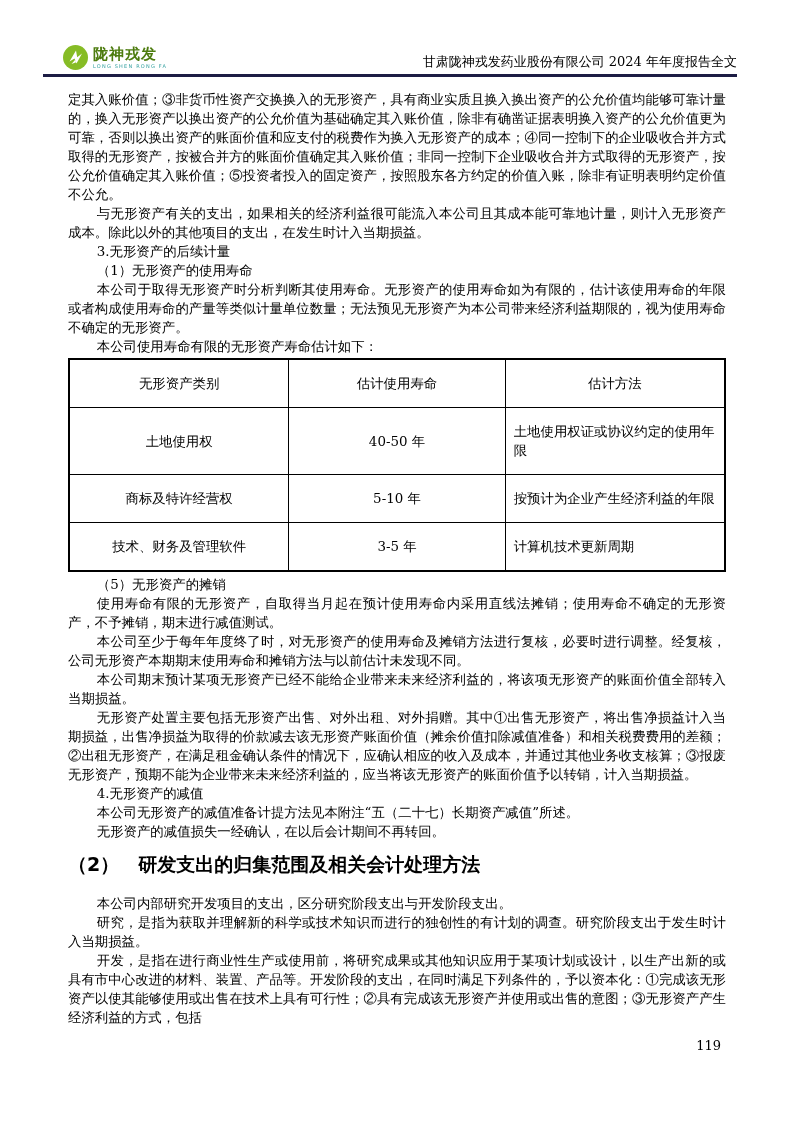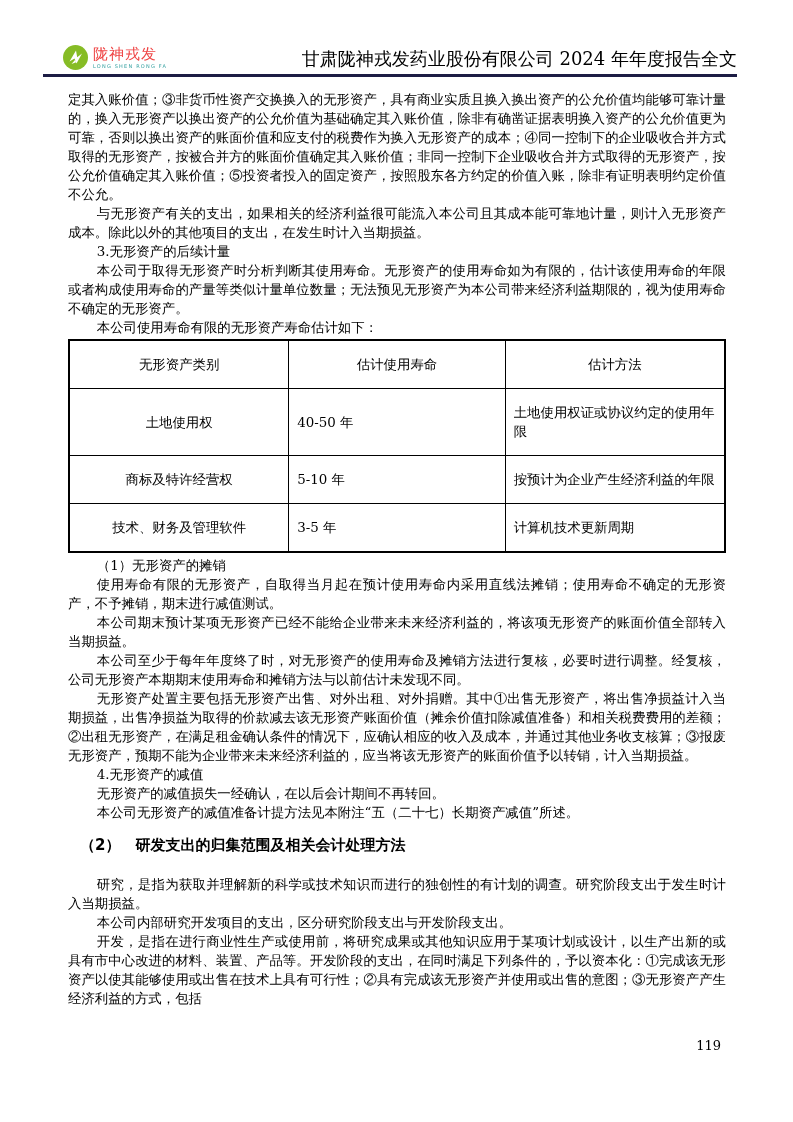--- a/index.html
+++ b/index.html
@@ -9,52 +9,52 @@
     position:relative; width:793px; height:1122px; margin:0 auto;
     background:#ffffff; overflow:hidden;
   }
   
   .header { position:absolute; left:43px; top:44px; width:694px; height:32px; }
   .logo { position:absolute; left:20px; top:1px; display:flex; align-items:center; gap:5px; }
   .logo-circle { width:25px; height:25px; display:block; }
   .logo-text { display:flex; flex-direction:column; line-height:1; }
   .logo-name {
     font-family:"DejaVu Sans","Liberation Sans",sans-serif;
-    font-weight:normal; font-size:15px; letter-spacing:1px; color:#ef4444;
+    font-weight:bold; font-size:15px; letter-spacing:1px; color:#4d7c0f;
   }
   .logo-sub {
     font-family:"DejaVu Sans","Liberation Sans",sans-serif;
     font-size:5px; letter-spacing:1.2px; color:#35a0a0; margin-top:2px;
   }
-  .report-title { position:absolute; right:0; bottom:5px; font-size:18px; white-space:nowrap; }
+  .report-title { position:absolute; right:0; bottom:5px; font-size:13px; white-space:nowrap; }
   .header-rule { position:absolute; left:43px; top:74px; width:694px; height:2.5px; background:#1c1c44; }
   
   .content {
     position:absolute; left:68px; top:90px; width:658px;
     font-size:13.4px; line-height:19px; text-align:justify;
   }
   .p { text-indent:2.15em; }
   .p-cont { text-indent:0; }
   
   .est-table {
     width:100%; border-collapse:collapse; margin:2px 0 3px;
     border:2px solid #000; text-indent:0;
   }
   .est-table th, .est-table td {
     border:1px solid #000; height:32px; padding:14px 8px;
     font-size:13.4px; font-weight:normal; vertical-align:middle;
   }
   .est-table th { text-align:center; }
   .col-cat  { width:33.5%; text-align:center; }
-  .col-life { width:33%;  text-align:left; }
+  .col-life { width:33%;  text-align:center; }
   .col-meth { width:33.5%; text-align:left; }
   
   .sec-heading {
     font-family:"DejaVu Sans","Liberation Sans",sans-serif;
-    font-weight:bold; font-size:15px; margin:14px 12px 20px; text-indent:0;
+    font-weight:bold; font-size:19px; margin:14px 0 20px; text-indent:0;
   }
   
   .footer-pagenum { position:absolute; top:1038px; right:72px; font-size:13px; }
 </style>
 </head>
 <body>
 
 <div class="page">
 
   <div class="header">
@@ -70,20 +70,21 @@
       </div>
     </div>
     <div class="report-title">甘肃陇神戎发药业股份有限公司 2024 年年度报告全文</div>
   </div>
   <div class="header-rule"></div>
 
   <div class="content">
     <p class="p p-cont">定其入账价值；③非货币性资产交换换入的无形资产，具有商业实质且换入换出资产的公允价值均能够可靠计量的，换入无形资产以换出资产的公允价值为基础确定其入账价值，除非有确凿证据表明换入资产的公允价值更为可靠，否则以换出资产的账面价值和应支付的税费作为换入无形资产的成本；④同一控制下的企业吸收合并方式取得的无形资产，按被合并方的账面价值确定其入账价值；非同一控制下企业吸收合并方式取得的无形资产，按公允价值确定其入账价值；⑤投资者投入的固定资产，按照股东各方约定的价值入账，除非有证明表明约定价值不公允。</p>
     <p class="p">与无形资产有关的支出，如果相关的经济利益很可能流入本公司且其成本能可靠地计量，则计入无形资产成本。除此以外的其他项目的支出，在发生时计入当期损益。</p>
     <p class="p">3.无形资产的后续计量</p>
+    <p class="p">（1）无形资产的使用寿命</p>
     <p class="p">本公司于取得无形资产时分析判断其使用寿命。无形资产的使用寿命如为有限的，估计该使用寿命的年限或者构成使用寿命的产量等类似计量单位数量；无法预见无形资产为本公司带来经济利益期限的，视为使用寿命不确定的无形资产。</p>
     <p class="p">本公司使用寿命有限的无形资产寿命估计如下：</p>
 
     <table class="est-table">
       <tbody>
           <tr>
         <th class="col-cat">无形资产类别</th>
         <th class="col-life">估计使用寿命</th>
         <th class="col-meth">估计方法</th>
       </tr>
@@ -98,31 +99,31 @@
         <td class="col-meth">按预计为企业产生经济利益的年限</td>
       </tr>
       <tr>
         <td class="col-cat">技术、财务及管理软件</td>
         <td class="col-life">3-5 年</td>
         <td class="col-meth">计算机技术更新周期</td>
       </tr>
     </tbody>
       </table>
 
-    <p class="p">（1）无形资产的摊销</p>
+    <p class="p">（5）无形资产的摊销</p>
     <p class="p">使用寿命有限的无形资产，自取得当月起在预计使用寿命内采用直线法摊销；使用寿命不确定的无形资产，不予摊销，期末进行减值测试。</p>
+    <p class="p">本公司至少于每年年度终了时，对无形资产的使用寿命及摊销方法进行复核，必要时进行调整。经复核，公司无形资产本期期末使用寿命和摊销方法与以前估计未发现不同。</p>
     <p class="p">本公司期末预计某项无形资产已经不能给企业带来未来经济利益的，将该项无形资产的账面价值全部转入当期损益。</p>
-    <p class="p">本公司至少于每年年度终了时，对无形资产的使用寿命及摊销方法进行复核，必要时进行调整。经复核，公司无形资产本期期末使用寿命和摊销方法与以前估计未发现不同。</p>
     <p class="p">无形资产处置主要包括无形资产出售、对外出租、对外捐赠。其中①出售无形资产，将出售净损益计入当期损益，出售净损益为取得的价款减去该无形资产账面价值（摊余价值扣除减值准备）和相关税费费用的差额；②出租无形资产，在满足租金确认条件的情况下，应确认相应的收入及成本，并通过其他业务收支核算；③报废无形资产，预期不能为企业带来未来经济利益的，应当将该无形资产的账面价值予以转销，计入当期损益。</p>
     <p class="p">4.无形资产的减值</p>
+    <p class="p">本公司无形资产的减值准备计提方法见本附注“五（二十七）长期资产减值”所述。</p>
     <p class="p">无形资产的减值损失一经确认，在以后会计期间不再转回。</p>
-    <p class="p">本公司无形资产的减值准备计提方法见本附注“五（二十七）长期资产减值”所述。</p>
 
     <h2 class="sec-heading">（2）　研发支出的归集范围及相关会计处理方法</h2>
 
+    <p class="p">本公司内部研究开发项目的支出，区分研究阶段支出与开发阶段支出。</p>
     <p class="p">研究，是指为获取并理解新的科学或技术知识而进行的独创性的有计划的调查。研究阶段支出于发生时计入当期损益。</p>
-    <p class="p">本公司内部研究开发项目的支出，区分研究阶段支出与开发阶段支出。</p>
     <p class="p">开发，是指在进行商业性生产或使用前，将研究成果或其他知识应用于某项计划或设计，以生产出新的或具有市中心改进的材料、装置、产品等。开发阶段的支出，在同时满足下列条件的，予以资本化：①完成该无形资产以使其能够使用或出售在技术上具有可行性；②具有完成该无形资产并使用或出售的意图；③无形资产产生经济利益的方式，包括</p>
   </div>
 
   <div class="footer-pagenum">119</div>
 
 </div>
 
 </body></html>

